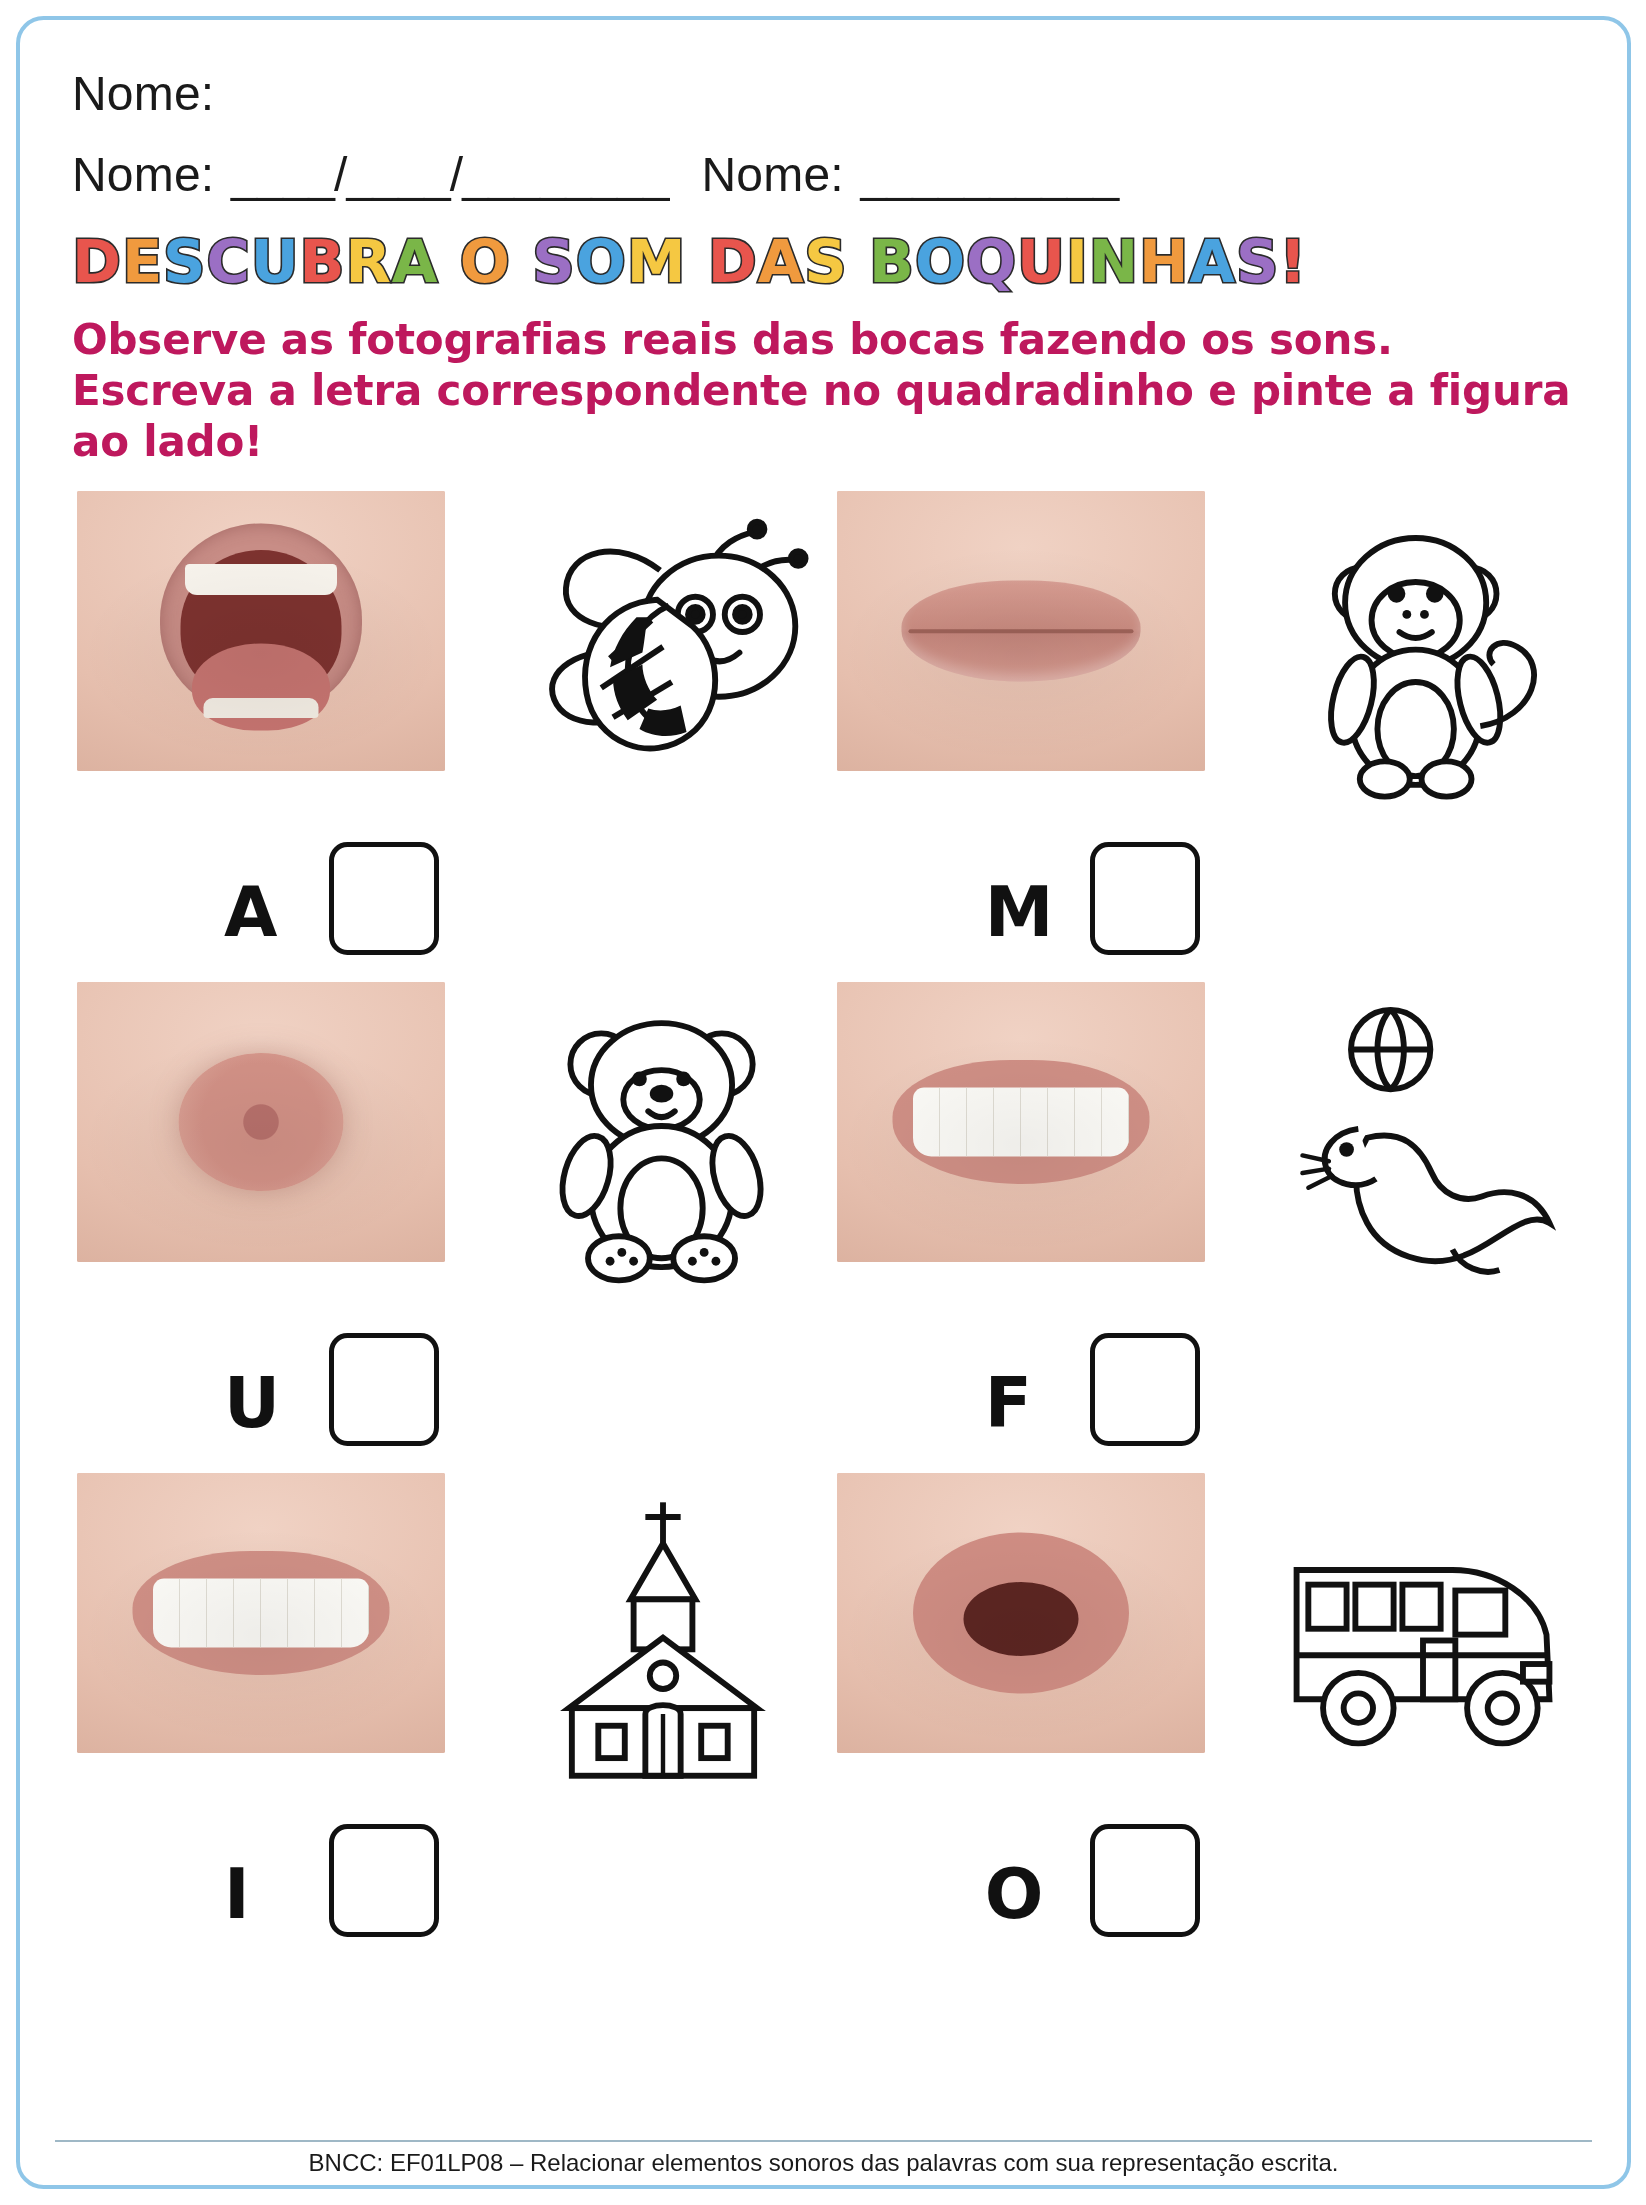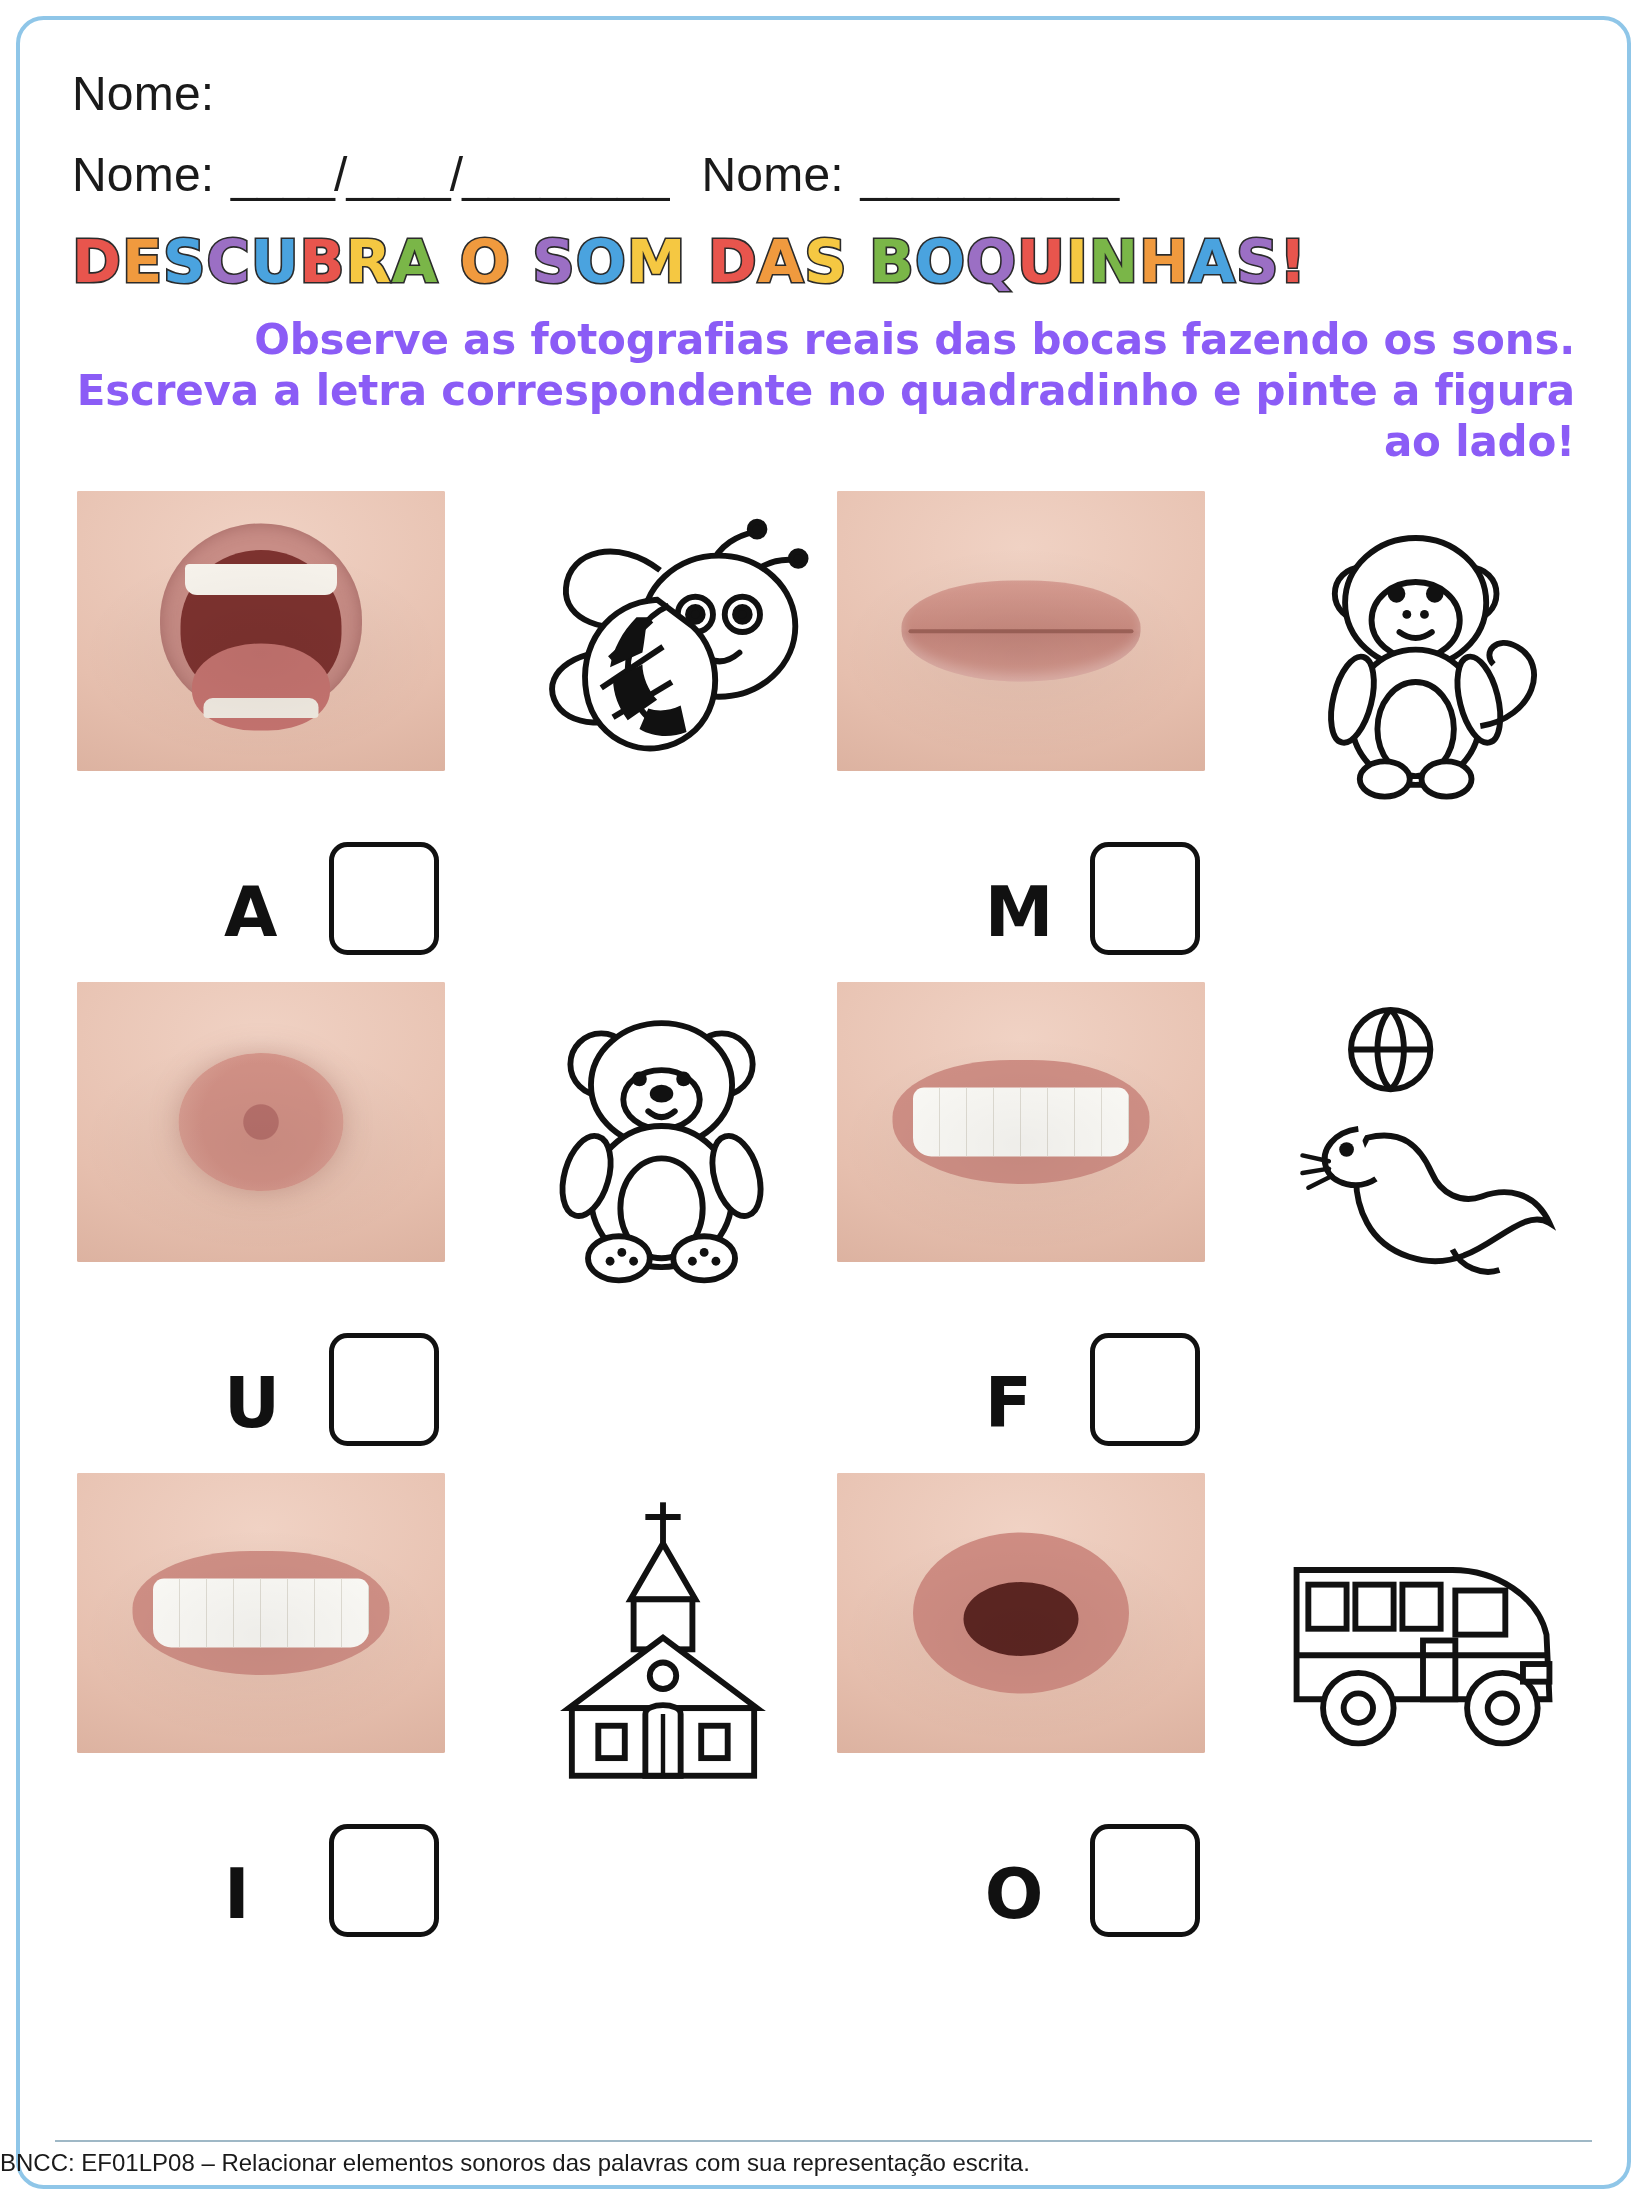--- a/index.html
+++ b/index.html
@@ -76,24 +76,23 @@
     font-family: "DejaVu Sans", sans-serif;
   }
   .title .sp { -webkit-text-stroke: 0; color: transparent; }
 
   
   .instructions {
     margin-top: 20px;
     font-size: 42px;
     line-height: 1.22;
     font-weight: bold;
-    color: #8b5cf6;
+    color: #be185d;
     font-family: "DejaVu Sans", sans-serif;
     letter-spacing: -0.2px;
-    text-align: right;
   }
 
   
   .grid {
     margin-top: 24px;
     display: grid;
     grid-template-columns: 1fr 1fr;
     grid-row-gap: 27px;
     grid-column-gap: 18.4px;
   }
@@ -295,20 +294,21 @@
     height: 303px;
   }
   .clipart svg { width: 100%; height: 100%; display: block; }
 
   
   .footer {
     position: absolute;
     left: 0;
     right: 0;
     bottom: 27.6px;
+    text-align: center;
     font-size: 24px;
     color: #1a1a1a;
     font-family: "Liberation Sans", sans-serif;
   }
   .footer-rule {
     position: absolute;
     left: 55px;
     right: 55px;
     bottom: 63px;
     height: 1.8px;

